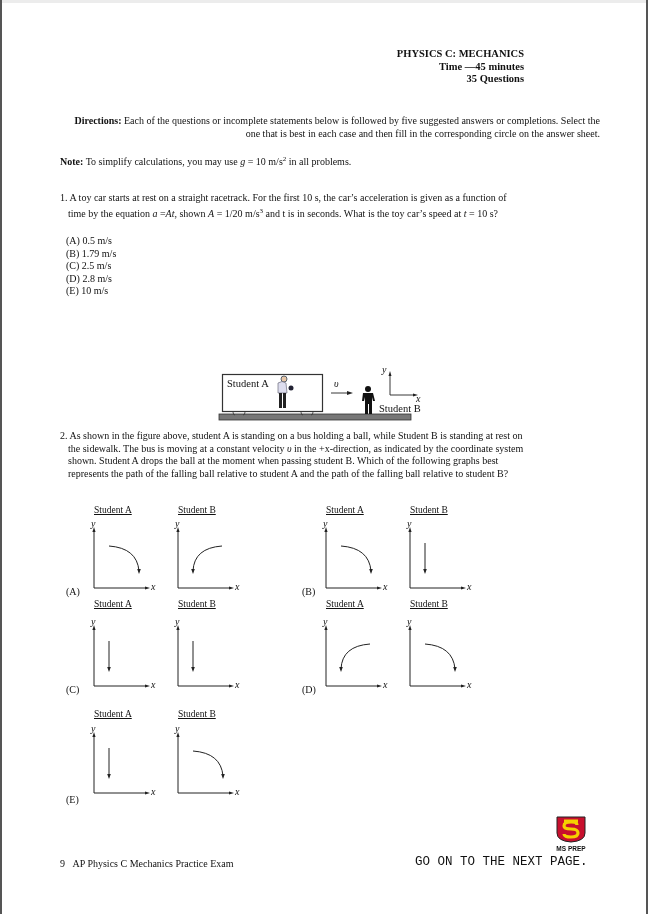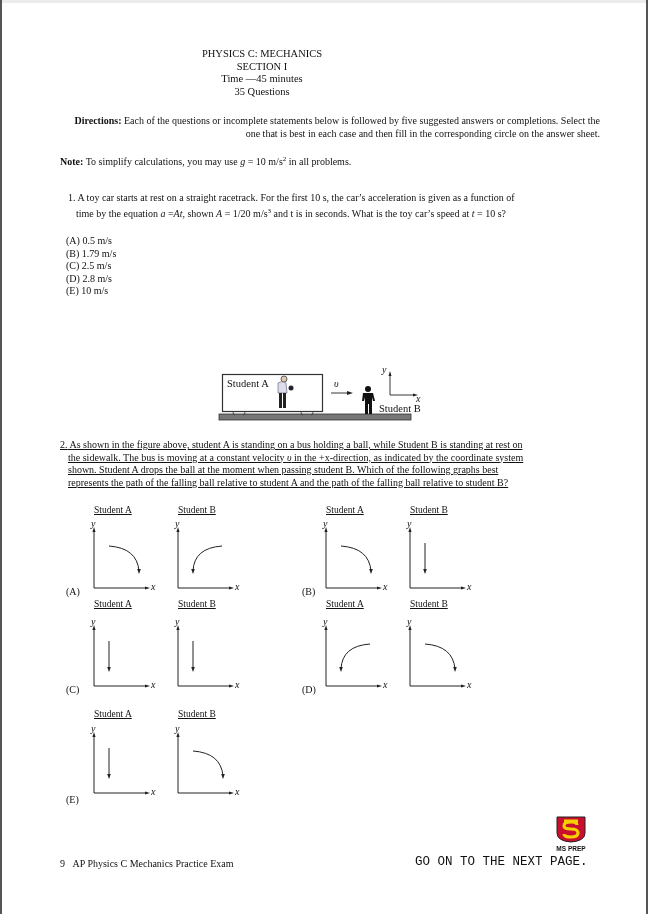--- a/index.html
+++ b/index.html
@@ -1,21 +1,21 @@
 <!DOCTYPE html>
 <html><head>
 <meta charset="utf-8">
 <style>
   html, body { margin:0; padding:0; }
   body { width:648px; height:914px; background:#ffffff; position:relative; overflow:hidden;
          font-family:"Liberation Serif","DejaVu Serif",serif; color:#111; }
   .page-border-l { position:absolute; left:0; top:0; width:2px; height:914px; background:#555; }
   .page-border-r { position:absolute; right:0; top:0; width:2px; height:914px; background:#555; }
   .page-border-t { position:absolute; left:0; top:0; width:648px; height:3px; background:#ececec; }
-  .header { position:absolute; left:0; width:524px; top:48px; text-align:center; font-weight:normal; font-size:10.5px; line-height:12.5px; }
+  .header { position:absolute; left:0; width:524px; top:48px; text-align:right; font-weight:bold; font-size:10.5px; line-height:12.5px; }
   .para { position:absolute; left:60px; width:540px; font-size:10px; line-height:12.5px; }
   .para b { font-weight:bold; }
   .q { position:absolute; left:60px; width:535px; font-size:10px; line-height:12.5px; }
   .q .indent { padding-left:8px; display:block; }
   .answers { position:absolute; left:66px; top:235px; font-size:10px; line-height:12.5px; }
   .fig { position:absolute; left:0; top:0; }
   .grid-label { position:absolute; font-size:9.5px; text-decoration:underline; }
   .opt-label { position:absolute; font-size:10px; }
   .footer-left { position:absolute; left:60px; top:858px; font-size:10px; }
   .footer-right { position:absolute; left:415px; top:855px; font-family:Liberation Mono, monospace; font-size:12.5px; }
@@ -25,34 +25,33 @@
 </style>
 </head>
 <body>
 
 <div class="page-border-t"></div>
 <div class="page-border-l"></div>
 <div class="page-border-r"></div>
 
 <div class="header">
   <div>PHYSICS C: MECHANICS</div>
-  <div>SECTION I</div>
   <div>Time —45 minutes</div>
   <div>35 Questions</div>
 </div>
 
 <div class="para" style="top:115px;text-align:right;">
   <b>Directions:</b><span> Each of the questions or incomplete statements below is followed by five suggested answers or completions. Select the one that is best in each case and then fill in the corresponding circle on the answer sheet.</span>
 </div>
 
 <div class="para" style="top:153px;">
   <b>Note:</b><span> To simplify calculations, you may use </span><i>g</i><span> = 10 m/s</span><sup style="font-size:7px;">2</sup><span> in all problems.</span>
 </div>
 
-<div class="q" style="top:192px;margin-left:8px;">
+<div class="q" style="top:192px;">
   <span>1.</span><span> A toy car starts at rest on a straight racetrack. For the first 10 s, the car’s acceleration is given as a function of</span>
   <span class="indent"><span>time by the equation </span><i>a</i><span> =</span><i>At</i><span>, shown </span><i>A</i><span> = 1/20 m/s</span><sup style="font-size:7px;">3</sup><span> and t is in seconds. What is the toy car’s speed at </span><i>t</i><span> = 10 s?</span></span>
 </div>
 
 <div class="answers">
   <div>(A) 0.5 m/s</div>
   <div>(B) 1.79 m/s</div>
   <div>(C) 2.5 m/s</div>
   <div>(D) 2.8 m/s</div>
   <div>(E) 10 m/s</div>
@@ -81,21 +80,21 @@
     <line x1="390" y1="395" x2="415" y2="395" stroke="#222" stroke-width="0.9"></line>
     <polygon points="418,395 413,393.5 413,396.5" fill="#222"></polygon>
   </g>
 </svg>
 <div style="position:absolute; left:227px; top:378px; font-size:10.5px;">Student A</div>
 <div style="position:absolute; left:379px; top:403px; font-size:10.5px;">Student B</div>
 <div style="position:absolute; left:334px; top:378px; font-size:10px; font-style:italic;">υ</div>
 <div style="position:absolute; left:382px; top:364px; font-size:10px; font-style:italic;">y</div>
 <div style="position:absolute; left:416px; top:393px; font-size:10px; font-style:italic;">x</div>
 
-<div class="q" style="top:439px; width:540px;text-decoration:underline;">
+<div class="q" style="top:430px; width:540px;">
   <span>2.</span><span> As shown in the figure above, student A is standing on a bus holding a ball, while Student B is standing at rest on</span>
   <span class="indent"><span>the sidewalk. The bus is moving at a constant velocity </span><i>υ</i><span> in the +x-direction, as indicated by the coordinate system</span></span>
   <span class="indent">shown. Student A drops the ball at the moment when passing student B. Which of the following graphs best</span>
   <span class="indent">represents the path of the falling ball relative to student A and the path of the falling ball relative to student B?</span>
 </div>
 
 <div id="options">
     <svg width="648" height="914" style="position:absolute;left:0;top:0;pointer-events:none;">
       <g>
         <line x1="94" y1="588" x2="94" y2="531" stroke="#222" stroke-width="1"></line>

